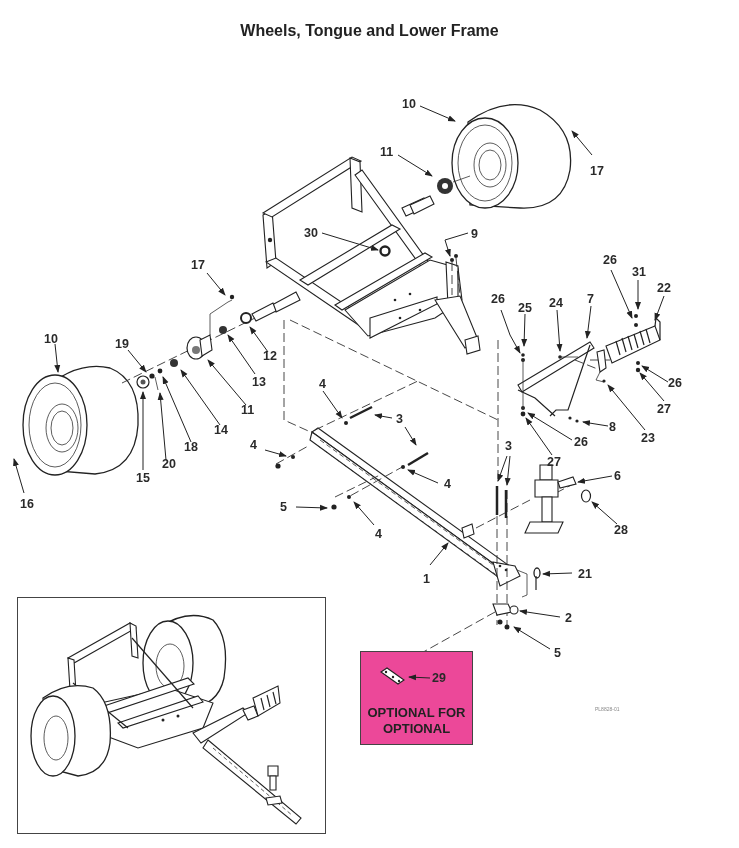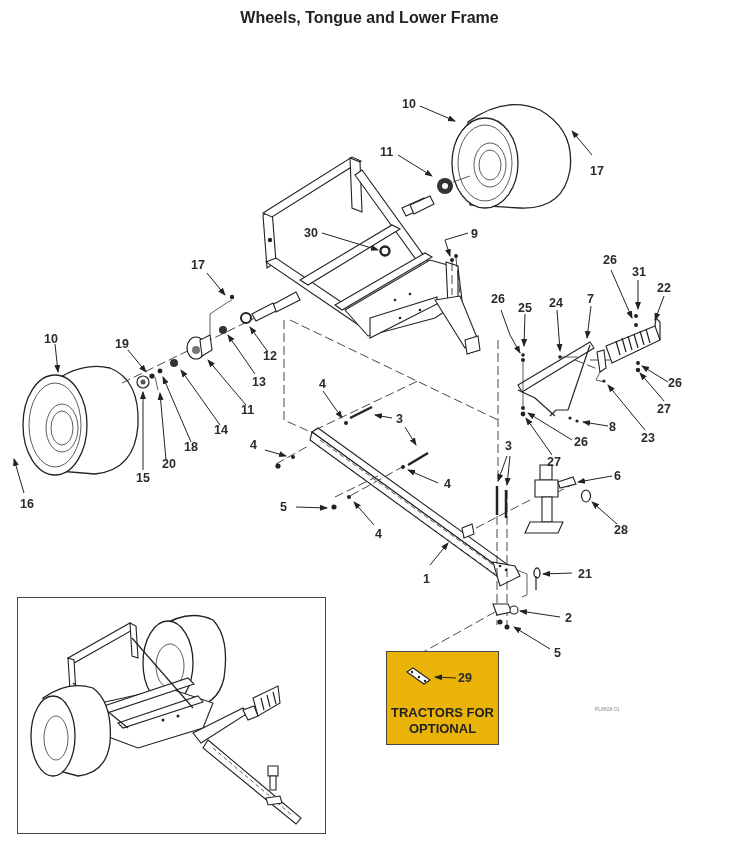--- a/index.html
+++ b/index.html
@@ -1,28 +1,28 @@
 <!DOCTYPE html>
 <html><head>
 <meta charset="utf-8">
 <style>
   html, body { margin:0; padding:0; background:#ffffff; }
   body { width:739px; height:848px; position:relative; overflow:hidden; font-family:"Liberation Sans", sans-serif; }
-  #title { position:absolute; left:0; width:739px; top:9px; text-align:center; font-weight:bold; font-size:16px; color:#222; }
+  #title { position:absolute; left:0; width:739px; top:22px; text-align:center; font-weight:bold; font-size:16px; color:#222; }
   svg#diagram { position:absolute; left:0; top:0; }
   .lbl { font-family:"Liberation Sans", sans-serif; font-weight:bold; font-size:12.5px; fill:#2a2a2a; }
   .part { fill:none; stroke:#222; stroke-width:1.2; }
   .thin { fill:none; stroke:#333; stroke-width:0.8; }
   .dash { fill:none; stroke:#333; stroke-width:0.9; stroke-dasharray:9 4; }
   .lead { fill:none; stroke:#222; stroke-width:1; }
   .dot { fill:#222; }
   .wheel { fill:#fff; stroke:#222; stroke-width:1.3; }
   .frame { fill:#fff; stroke:#222; stroke-width:1.1; }
   #inset { position:absolute; left:17px; top:597px; width:307px; height:235px; border:1.3px solid #444; background:#fff; }
-  #optional { position:absolute; left:386px; top:651px; width:111px; height:92px; border:1.3px solid #444; background:#eab308; }
+  #optional { position:absolute; left:360px; top:651px; width:111px; height:92px; border:1.3px solid #444; background:#ec4899; }
   #optional-text { position:absolute; left:0; right:0; top:53px; text-align:center; font-weight:bold; font-size:13px; color:#222; line-height:16px; }
   #drawing-code { position:absolute; left:595px; top:706px; font-size:5px; color:#888; }
 </style>
 </head>
 <body>
 
 <div id="title">Wheels, Tongue and Lower Frame</div>
 
 <svg id="diagram" width="739" height="848" viewBox="0 0 739 848">
   <defs>
@@ -346,18 +346,18 @@
     <circle class="dot" cx="38" cy="29" r="1.2"></circle>
     <line class="lead" x1="69" y1="26" x2="48" y2="25" marker-end="url(#arr2)"></line>
     <defs>
       <marker id="arr2" markerWidth="8" markerHeight="8" refX="7" refY="4" orient="auto" markerUnits="userSpaceOnUse">
         <path d="M0,1 L8,4 L0,7 Z" fill="#222"></path>
       </marker>
     </defs>
     <text class="lbl" x="71" y="30">29</text>
   </svg>
   <div id="optional-text">
-    <div>TRACTORS FOR</div>
+    <div>OPTIONAL FOR</div>
     <div>OPTIONAL</div>
   </div>
 </div>
 
 <div id="drawing-code">PL8828-01</div>
 
 </body></html>

